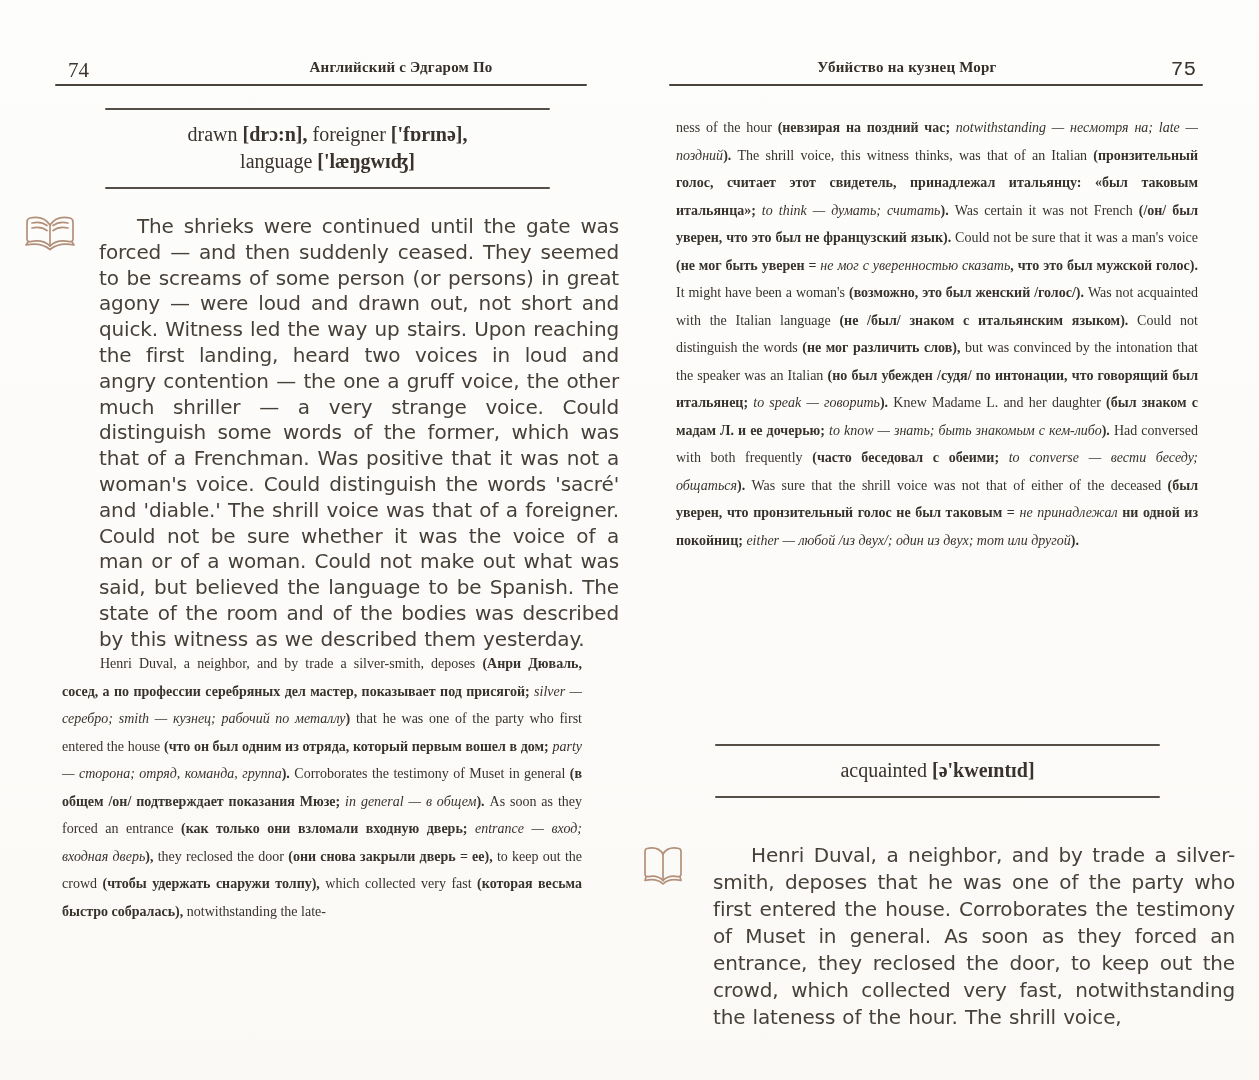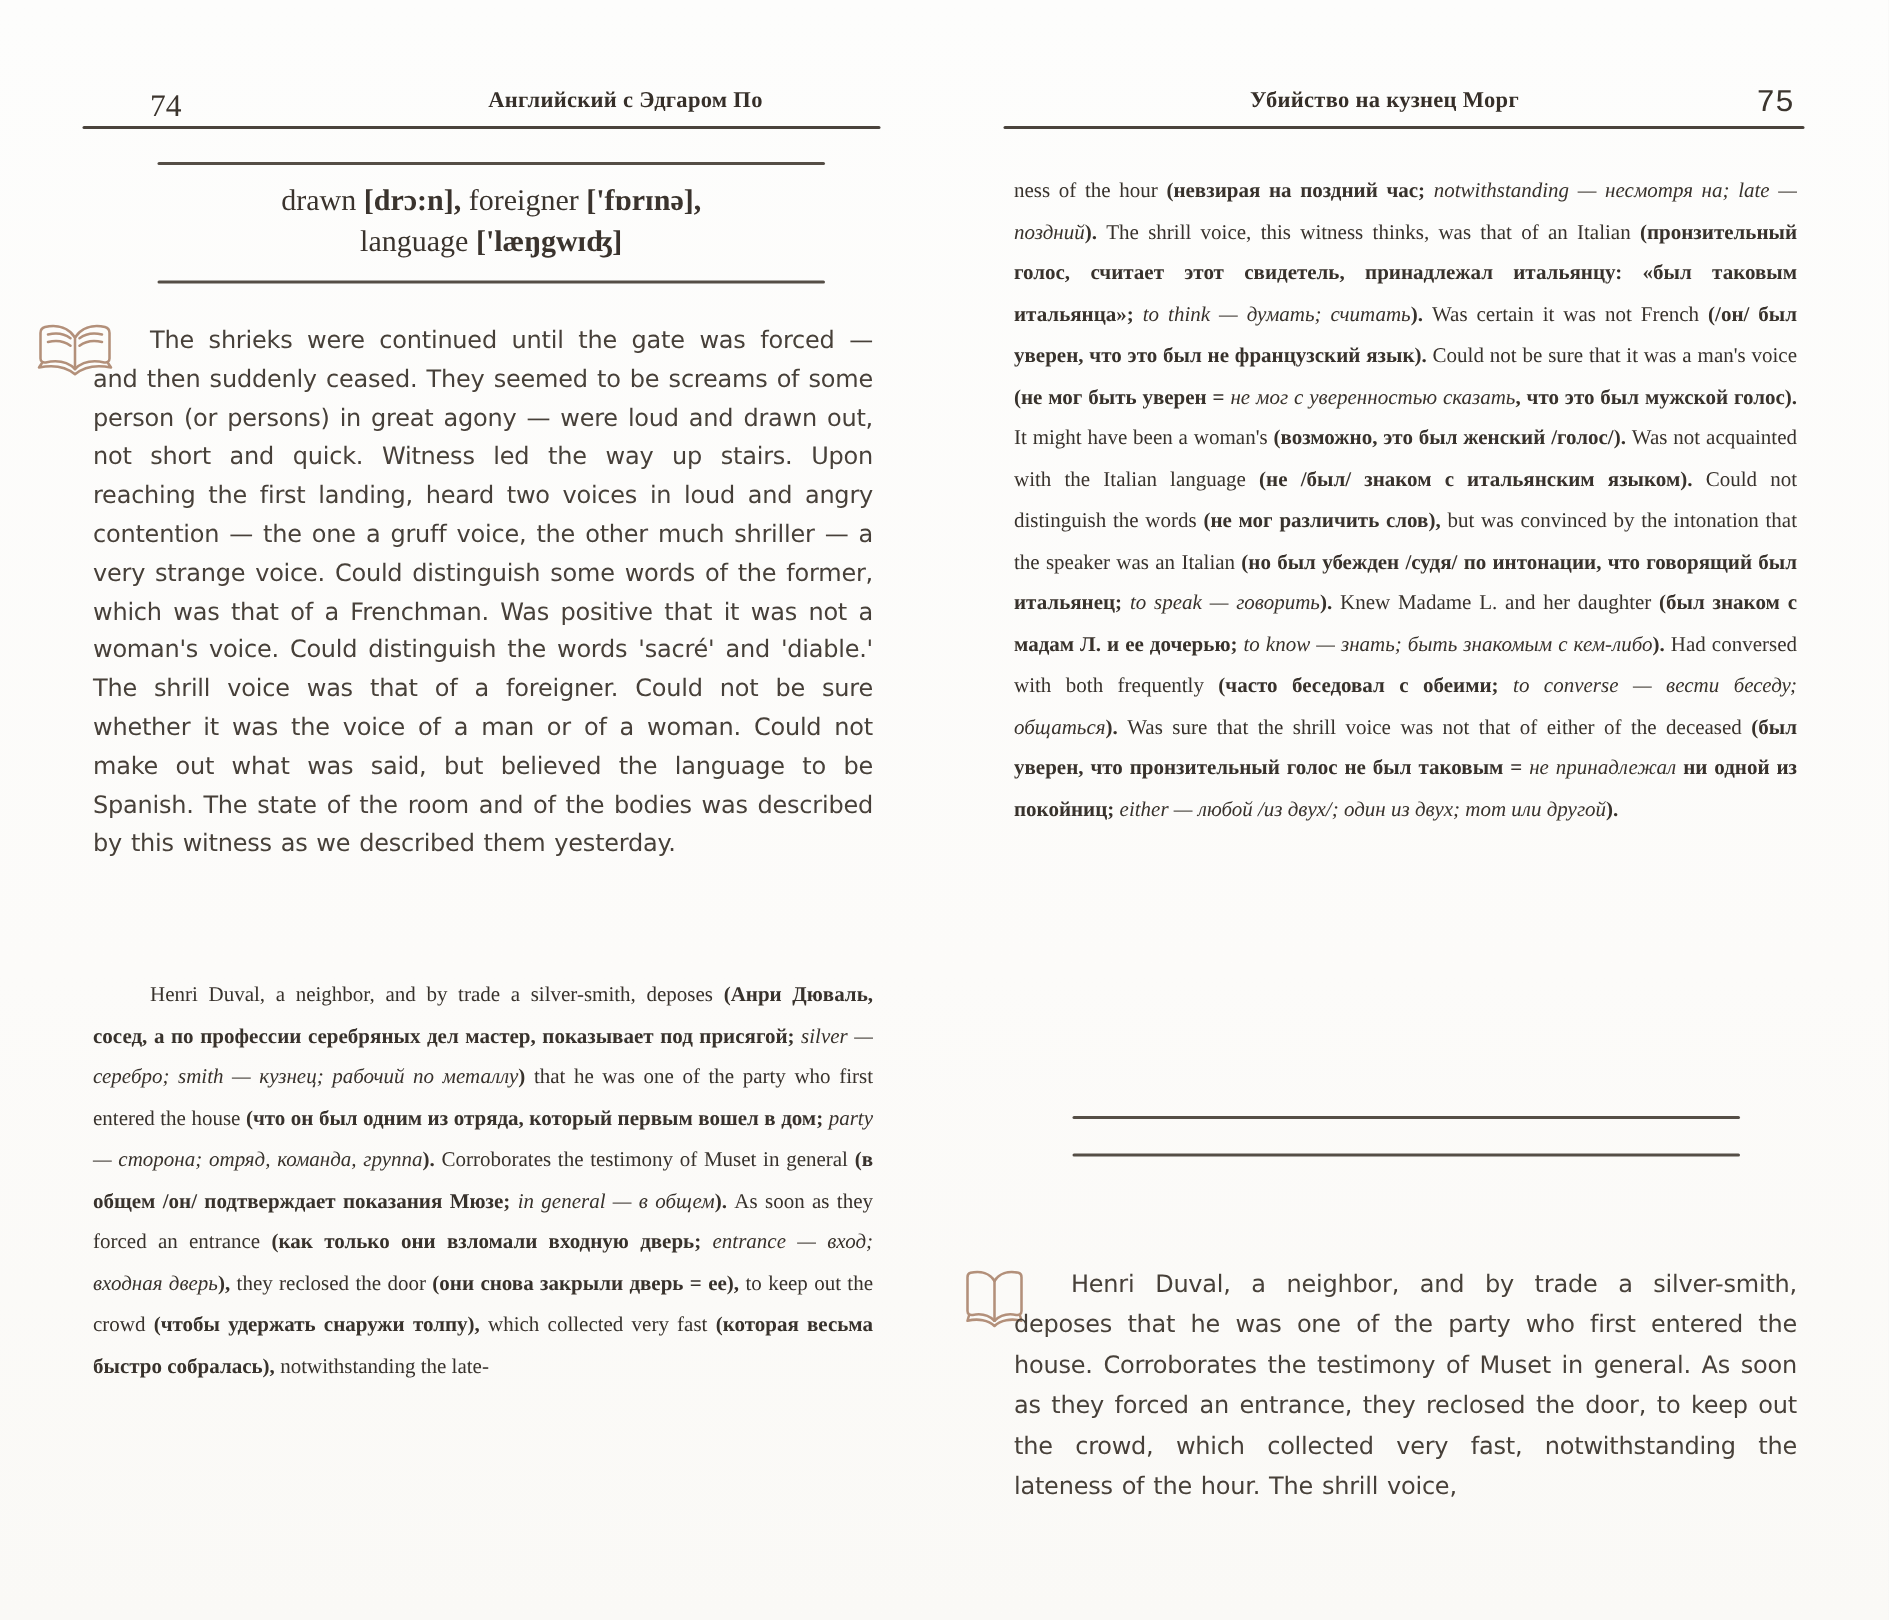--- a/index.html
+++ b/index.html
@@ -11,21 +11,21 @@
   .spread{
     position:relative;width:1259px;height:1080px;overflow:hidden;
     background:linear-gradient(180deg,#fdfdfc 0%,#fcfbf9 60%,#faf9f6 100%);
     color:#3a332d;
   }
   .page{position:absolute;top:0;height:1080px;}
   .page-left{left:62px;width:520px;}
   .page-right{left:676px;width:522px;}
 
   
-  .page-header{position:absolute;top:58px;left:0;right:0;height:26px;margin-left:32px;}
+  .page-header{position:absolute;top:58px;left:0;right:0;height:26px;}
   .page-num{
     position:absolute;top:0;font-size:21px;color:#3c352e;
     font-family:"Liberation Serif","DejaVu Serif",serif;
   }
   .num-left{left:6px;}
   .num-right{right:2px;font-family:Liberation Mono, monospace;}
   .page-title{
     position:absolute;top:1px;text-align:center;
     font-weight:700;font-size:15px;letter-spacing:.2px;color:#362f29;
   }
@@ -44,22 +44,23 @@
   .vocab-lines{padding:11px 0 12px 0;text-align:center;}
   .vocab-line{
     font-size:20px;line-height:27px;color:#3a332d;
     font-family:"Liberation Serif","DejaVu Serif","DejaVu Sans",serif;
   }
 
   
   .para{position:absolute;left:0;width:100%;text-align:justify;}
   .para-en{
     font-family:"DejaVu Sans","Liberation Sans",sans-serif;
-    font-size:16px;line-height:25.8px;color:#474039;letter-spacing:-0.15px;
+    font-size:20px;line-height:25.8px;color:#474039;letter-spacing:-0.15px;
     word-spacing:1px;
+    margin-left:37px;
   }
   .para-en-left{top:214px;text-indent:38px;}
   .para-en-right{top:842px;text-indent:38px;line-height:27px;}
   .para-an{
     font-size:14px;line-height:27.5px;color:#38322c;
     font-family:"Liberation Serif","DejaVu Serif",serif;
   }
   .para-an-left{top:650px;text-indent:38px;}
   .para-an-right{top:114px;}
   .seg-b{font-weight:400;}
@@ -114,20 +115,21 @@
       <span class="page-title title-right">Убийство на кузнец Морг</span>
       <span class="page-num num-right">75</span>
     </div>
     <div class="header-rule"></div>
 
     <div class="para para-an para-an-right"><span class="seg-b">ness of the hour</span><span class="seg-n"> (невзирая на поздний час; </span><span class="seg-i">notwithstanding — несмотря на; late — поздний</span><span class="seg-n">). </span><span class="seg-b">The shrill voice, this witness thinks, was that of an Italian</span><span class="seg-n"> (пронзительный голос, считает этот свидетель, принадлежал итальянцу: «был таковым итальянца»; </span><span class="seg-i">to think — думать; считать</span><span class="seg-n">). </span><span class="seg-b">Was certain it was not French</span><span class="seg-n"> (/он/ был уверен, что это был не французский язык). </span><span class="seg-b">Could not be sure that it was a man's voice</span><span class="seg-n"> (не мог быть уверен = </span><span class="seg-i">не мог с уверенностью сказать</span><span class="seg-n">, что это был мужской голос). </span><span class="seg-b">It might have been a woman's</span><span class="seg-n"> (возможно, это был женский /голос/). </span><span class="seg-b">Was not acquainted with the Italian language</span><span class="seg-n"> (не /был/ знаком с итальянским языком). </span><span class="seg-b">Could not distinguish the words</span><span class="seg-n"> (не мог различить слов), </span><span class="seg-b">but was convinced by the intonation that the speaker was an Italian</span><span class="seg-n"> (но был убежден /судя/ по интонации, что говорящий был итальянец; </span><span class="seg-i">to speak — говорить</span><span class="seg-n">). </span><span class="seg-b">Knew Madame L. and her daughter</span><span class="seg-n"> (был знаком с мадам Л. и ее дочерью; </span><span class="seg-i">to know — знать; быть знакомым с кем-либо</span><span class="seg-n">). </span><span class="seg-b">Had conversed with both frequently</span><span class="seg-n"> (часто беседовал с обеими; </span><span class="seg-i">to converse — вести беседу; общаться</span><span class="seg-n">). </span><span class="seg-b">Was sure that the shrill voice was not that of either of the deceased</span><span class="seg-n"> (был уверен, что пронзительный голос не был таковым = </span><span class="seg-i">не принадлежал</span><span class="seg-n"> ни одной из покойниц; </span><span class="seg-i">either — любой /из двух/; один из двух; тот или другой</span><span class="seg-n">).</span></div>
 
     <div class="vocab-box vocab-right">
       <div class="vocab-rule"></div>
       <div class="vocab-lines">
+        <div class="vocab-line"><span class="seg-b">acquainted</span><span class="seg-n"> [ə'kweɪntɪd]</span></div>
       </div>
       <div class="vocab-rule"></div>
     </div>
 
     <div class="book-icon icon-right">
       <svg width="42" height="44" viewBox="0 0 42 44">
         <g fill="none" stroke="#b3907a" stroke-width="1.7" stroke-linecap="round" stroke-linejoin="round">
           <path d="M21 10 C18 5 12 3 5 4.5 C3.5 4.9 3 6 3 7.5 L3 30 C3 32 4.5 33 6.5 32.6 C12 31.5 17 32.5 21 36.5"></path>
           <path d="M21 10 C24 5 30 3 37 4.5 C38.5 4.9 39 6 39 7.5 L39 30 C39 32 37.5 33 35.5 32.6 C30 31.5 25 32.5 21 36.5"></path>
           <path d="M21 10 L21 36.5"></path>

